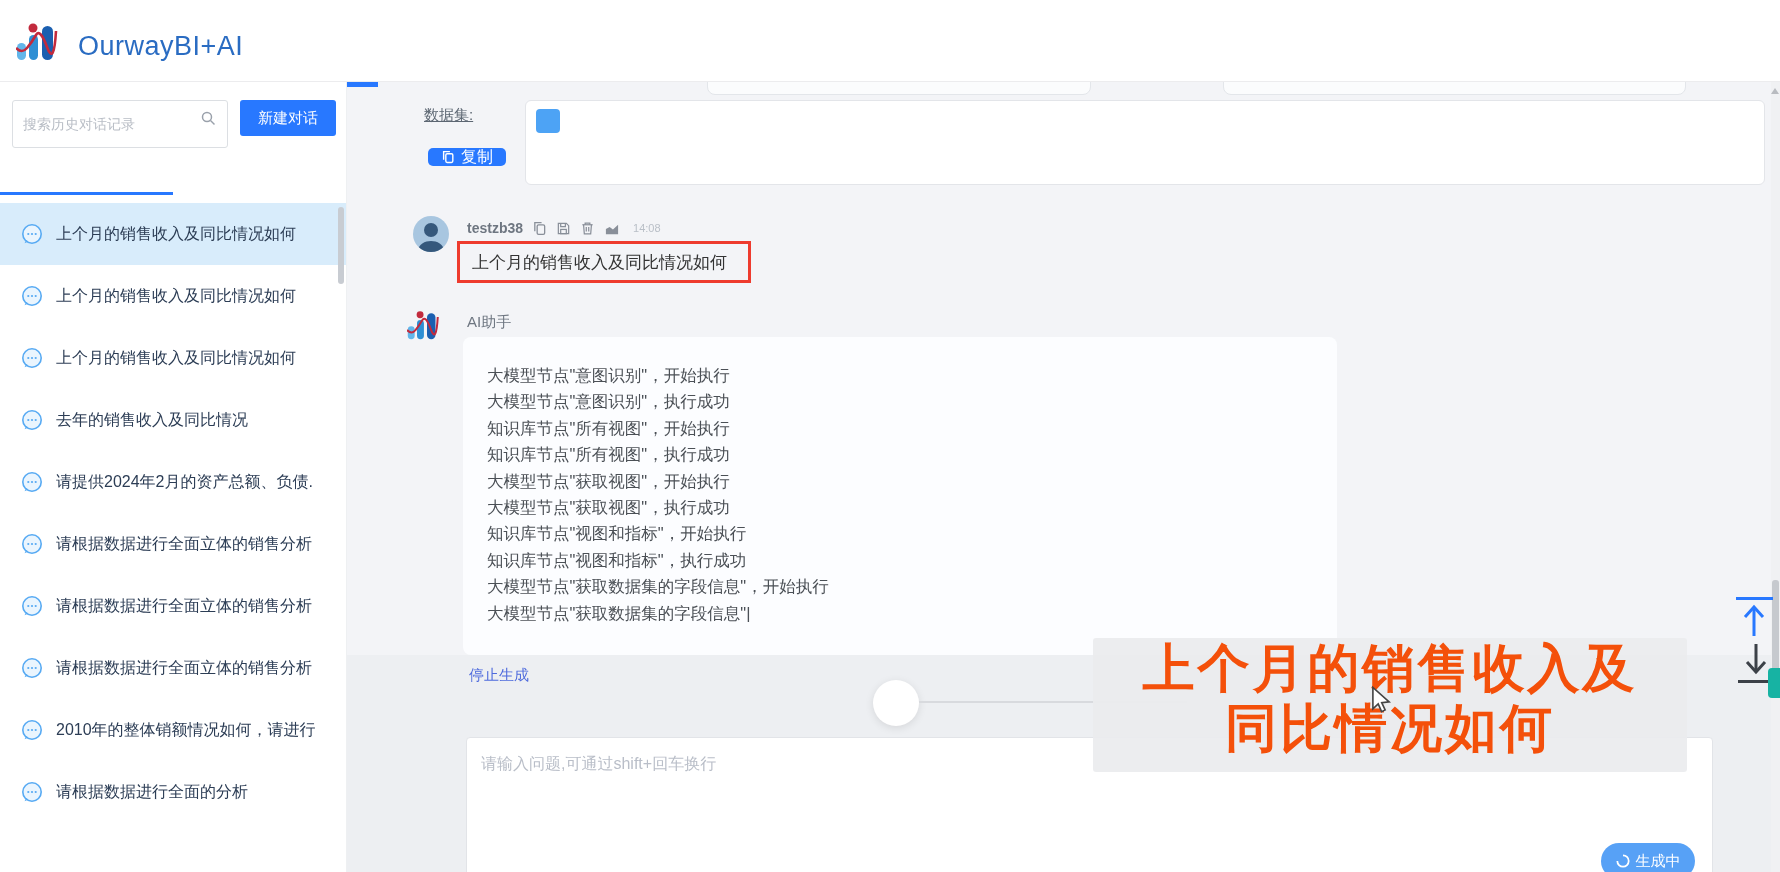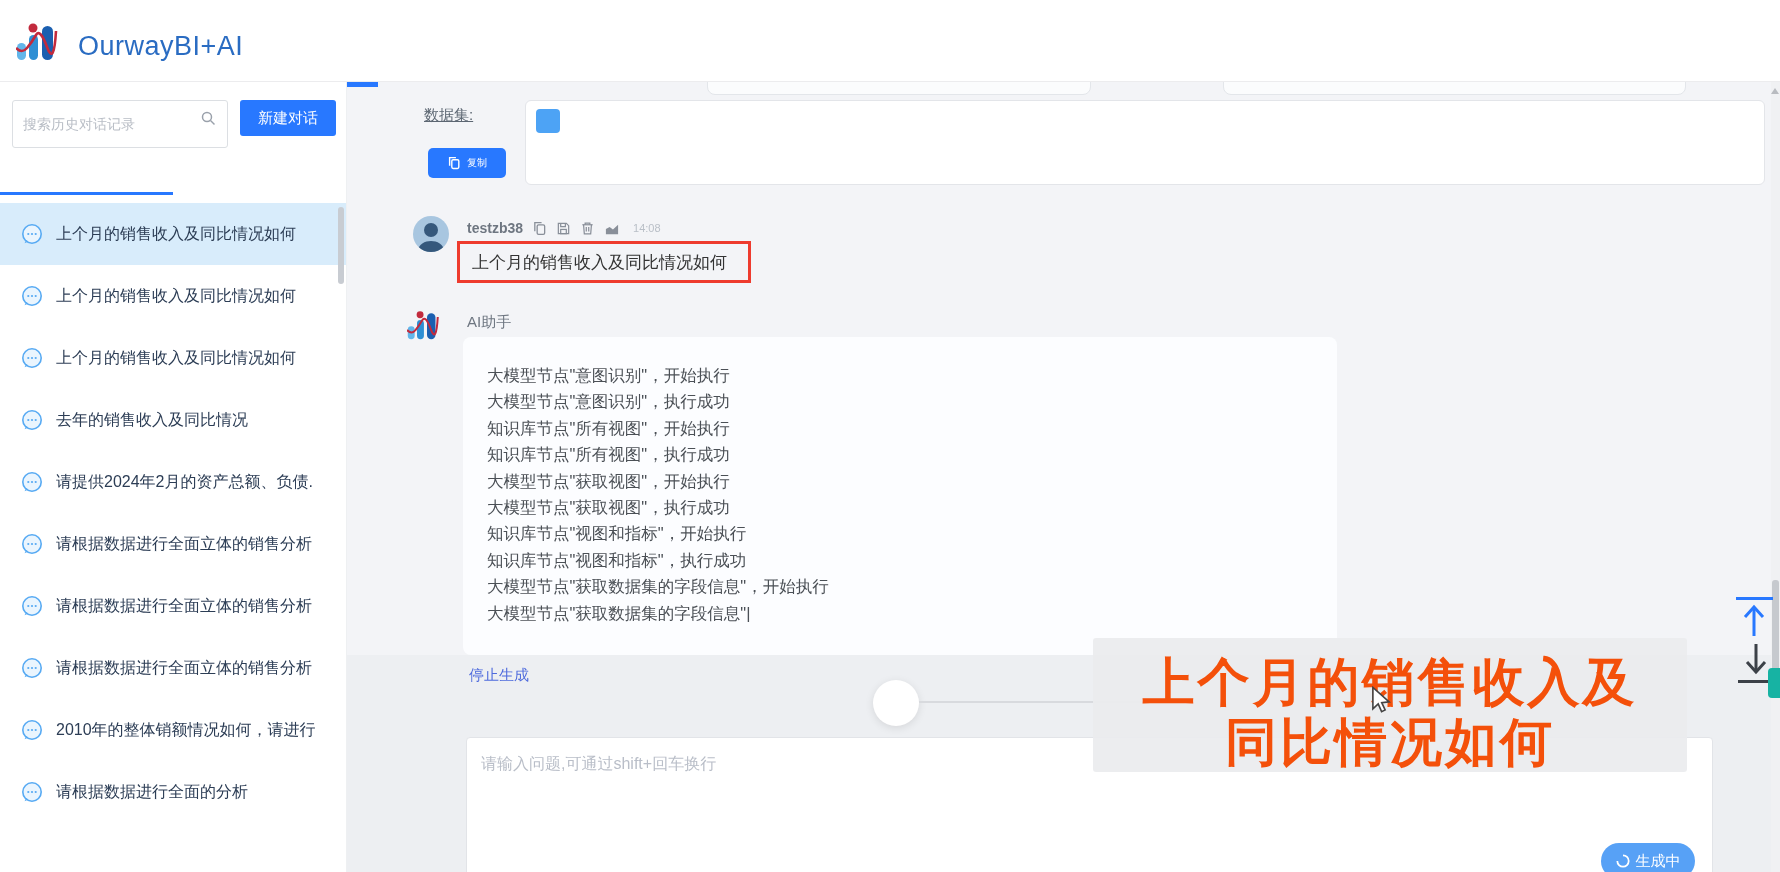--- a/index.html
+++ b/index.html
@@ -28,21 +28,21 @@
   .chat-item-label { font-size:16px; color:#2c3d55; white-space:nowrap; overflow:hidden; flex:1; }
   .side-thumb { position:absolute; right:2px; top:125px; width:6px; height:77px; background:#c8ccd2; border-radius:3px; }
 
   
   .main { position:absolute; left:347px; top:82px; width:1433px; height:790px; background:#f3f4f7; overflow:hidden; }
   .top-blue-bar { position:absolute; left:0; top:0; width:31px; height:5px; background:#2878ff; }
   .prev-box { position:absolute; top:-30px; height:43px; background:#fbfcfd; border:1px solid #e3e6ea; border-radius:8px; }
   .dataset-box { position:absolute; left:178px; top:18px; width:1240px; height:85px; background:#fff; border:1px solid #e3e5e9; border-radius:6px; }
   .dataset-tag { position:absolute; left:10px; top:8px; width:24px; height:24px; background:#4da3f5; border-radius:4px; cursor:pointer; }
   .dataset-label { position:absolute; left:77px; top:24px; font-size:15px; color:#5c6672;text-decoration:underline; }
-  .copy-btn { position:absolute; left:81px; top:66px; width:78px; height:30px; background:#2878ff; border:none; border-radius:5px; color:#fff; font-size:10px; display:flex; align-items:center; justify-content:center; gap:6px; cursor:pointer; font-family:inherit; }
+  .copy-btn { position:absolute; left:81px; top:66px; width:78px; height:18px; background:#2878ff; border:none; border-radius:5px; color:#fff; font-size:16px; display:flex; align-items:center; justify-content:center; gap:6px; cursor:pointer; font-family:inherit; }
 
   .avatar { border-radius:50%; overflow:hidden; }
   .user-avatar { position:absolute; left:66px; top:134px; width:36px; height:36px; }
   .msg-header { position:absolute; display:flex; align-items:center; gap:9px; color:#898f99; }
   .u-header { left:120px; top:138px; }
   .a-header { left:120px; top:231px;flex-direction:column; }
   .msg-user { font-size:14px; font-weight:bold; color:#6e7681; }
   .msg-time { font-size:11px; color:#b9bfc7; margin-left:4px; }
   .h-ic { display:inline-flex; cursor:pointer; color:#898f99; }
   .cnt { font-size:13px; color:#8b939d; margin-left:-4px; }
@@ -57,21 +57,21 @@
   .bottom-strip { position:absolute; left:0; top:573px; width:1433px; height:217px; background:#edeff2; }
   .stop-link { position:absolute; left:122px; top:584px; font-size:15px; color:#4f6bdd; cursor:pointer; }
   .fab-circle { position:absolute; left:526px; top:598px; width:46px; height:46px; border-radius:50%; background:#fff; box-shadow:0 2px 8px rgba(0,0,0,0.10); cursor:pointer; }
   .gray-line { position:absolute; left:572px; top:619px; width:268px; height:2px; background:#d8dade; }
 
   .composer { position:absolute; left:119px; top:655px; width:1247px; height:140px; }
   .composer textarea { width:100%; height:100%; border:1px solid #e2e4e8; border-radius:4px; background:#fff; resize:none; outline:none; padding:16px 14px; font-size:16px; color:#333; font-family:inherit; }
   .composer textarea::placeholder { color:#b9bec8; }
   .gen-btn { position:absolute; left:1254px; top:761px; width:94px; height:36px; background:#57a1f6; border:none; border-radius:18px; color:#fff; font-size:15px; display:flex; align-items:center; justify-content:center; gap:6px; cursor:pointer; z-index:6; font-family:inherit; }
 
-  .overlay-note { position:absolute; left:746px; top:556px; width:594px; height:134px; background:rgba(235,236,238,0.93); border-radius:3px; display:flex; flex-direction:column; align-items:center; justify-content:flex-end; z-index:5; }
+  .overlay-note { position:absolute; left:746px; top:556px; width:594px; height:134px; background:rgba(235,236,238,0.93); border-radius:3px; display:flex; flex-direction:column; align-items:center; justify-content:flex-start; z-index:5; }
   .overlay-line { font-size:52px; line-height:60px; font-weight:800; color:#f4500a; letter-spacing:3px; white-space:nowrap; }
   .cursor-arrow { position:absolute; left:1022px; top:604px; z-index:7; }
 
   .edge-track { position:absolute; right:0; top:0; width:9px; height:790px; background:#f0f1f3; }
   .edge-thumb { position:absolute; right:1px; top:498px; width:7px; height:96px; background:#c6c9ce; border-radius:3px; }
   .edge-arrow-top { position:absolute; right:1px; top:6px; width:0; height:0; border-left:4px solid transparent; border-right:4px solid transparent; border-bottom:6px solid #b8bbc0; }
   .jump-line-top { position:absolute; left:1389px; top:515px; width:37px; height:3px; background:#2878ff; }
   .jump-line-bot { position:absolute; left:1391px; top:598px; width:37px; height:3px; background:#3c4148; }
   .jump-up { position:absolute; left:1394px; top:520px; cursor:pointer; }
   .jump-down { position:absolute; left:1396px; top:561px; cursor:pointer; }

